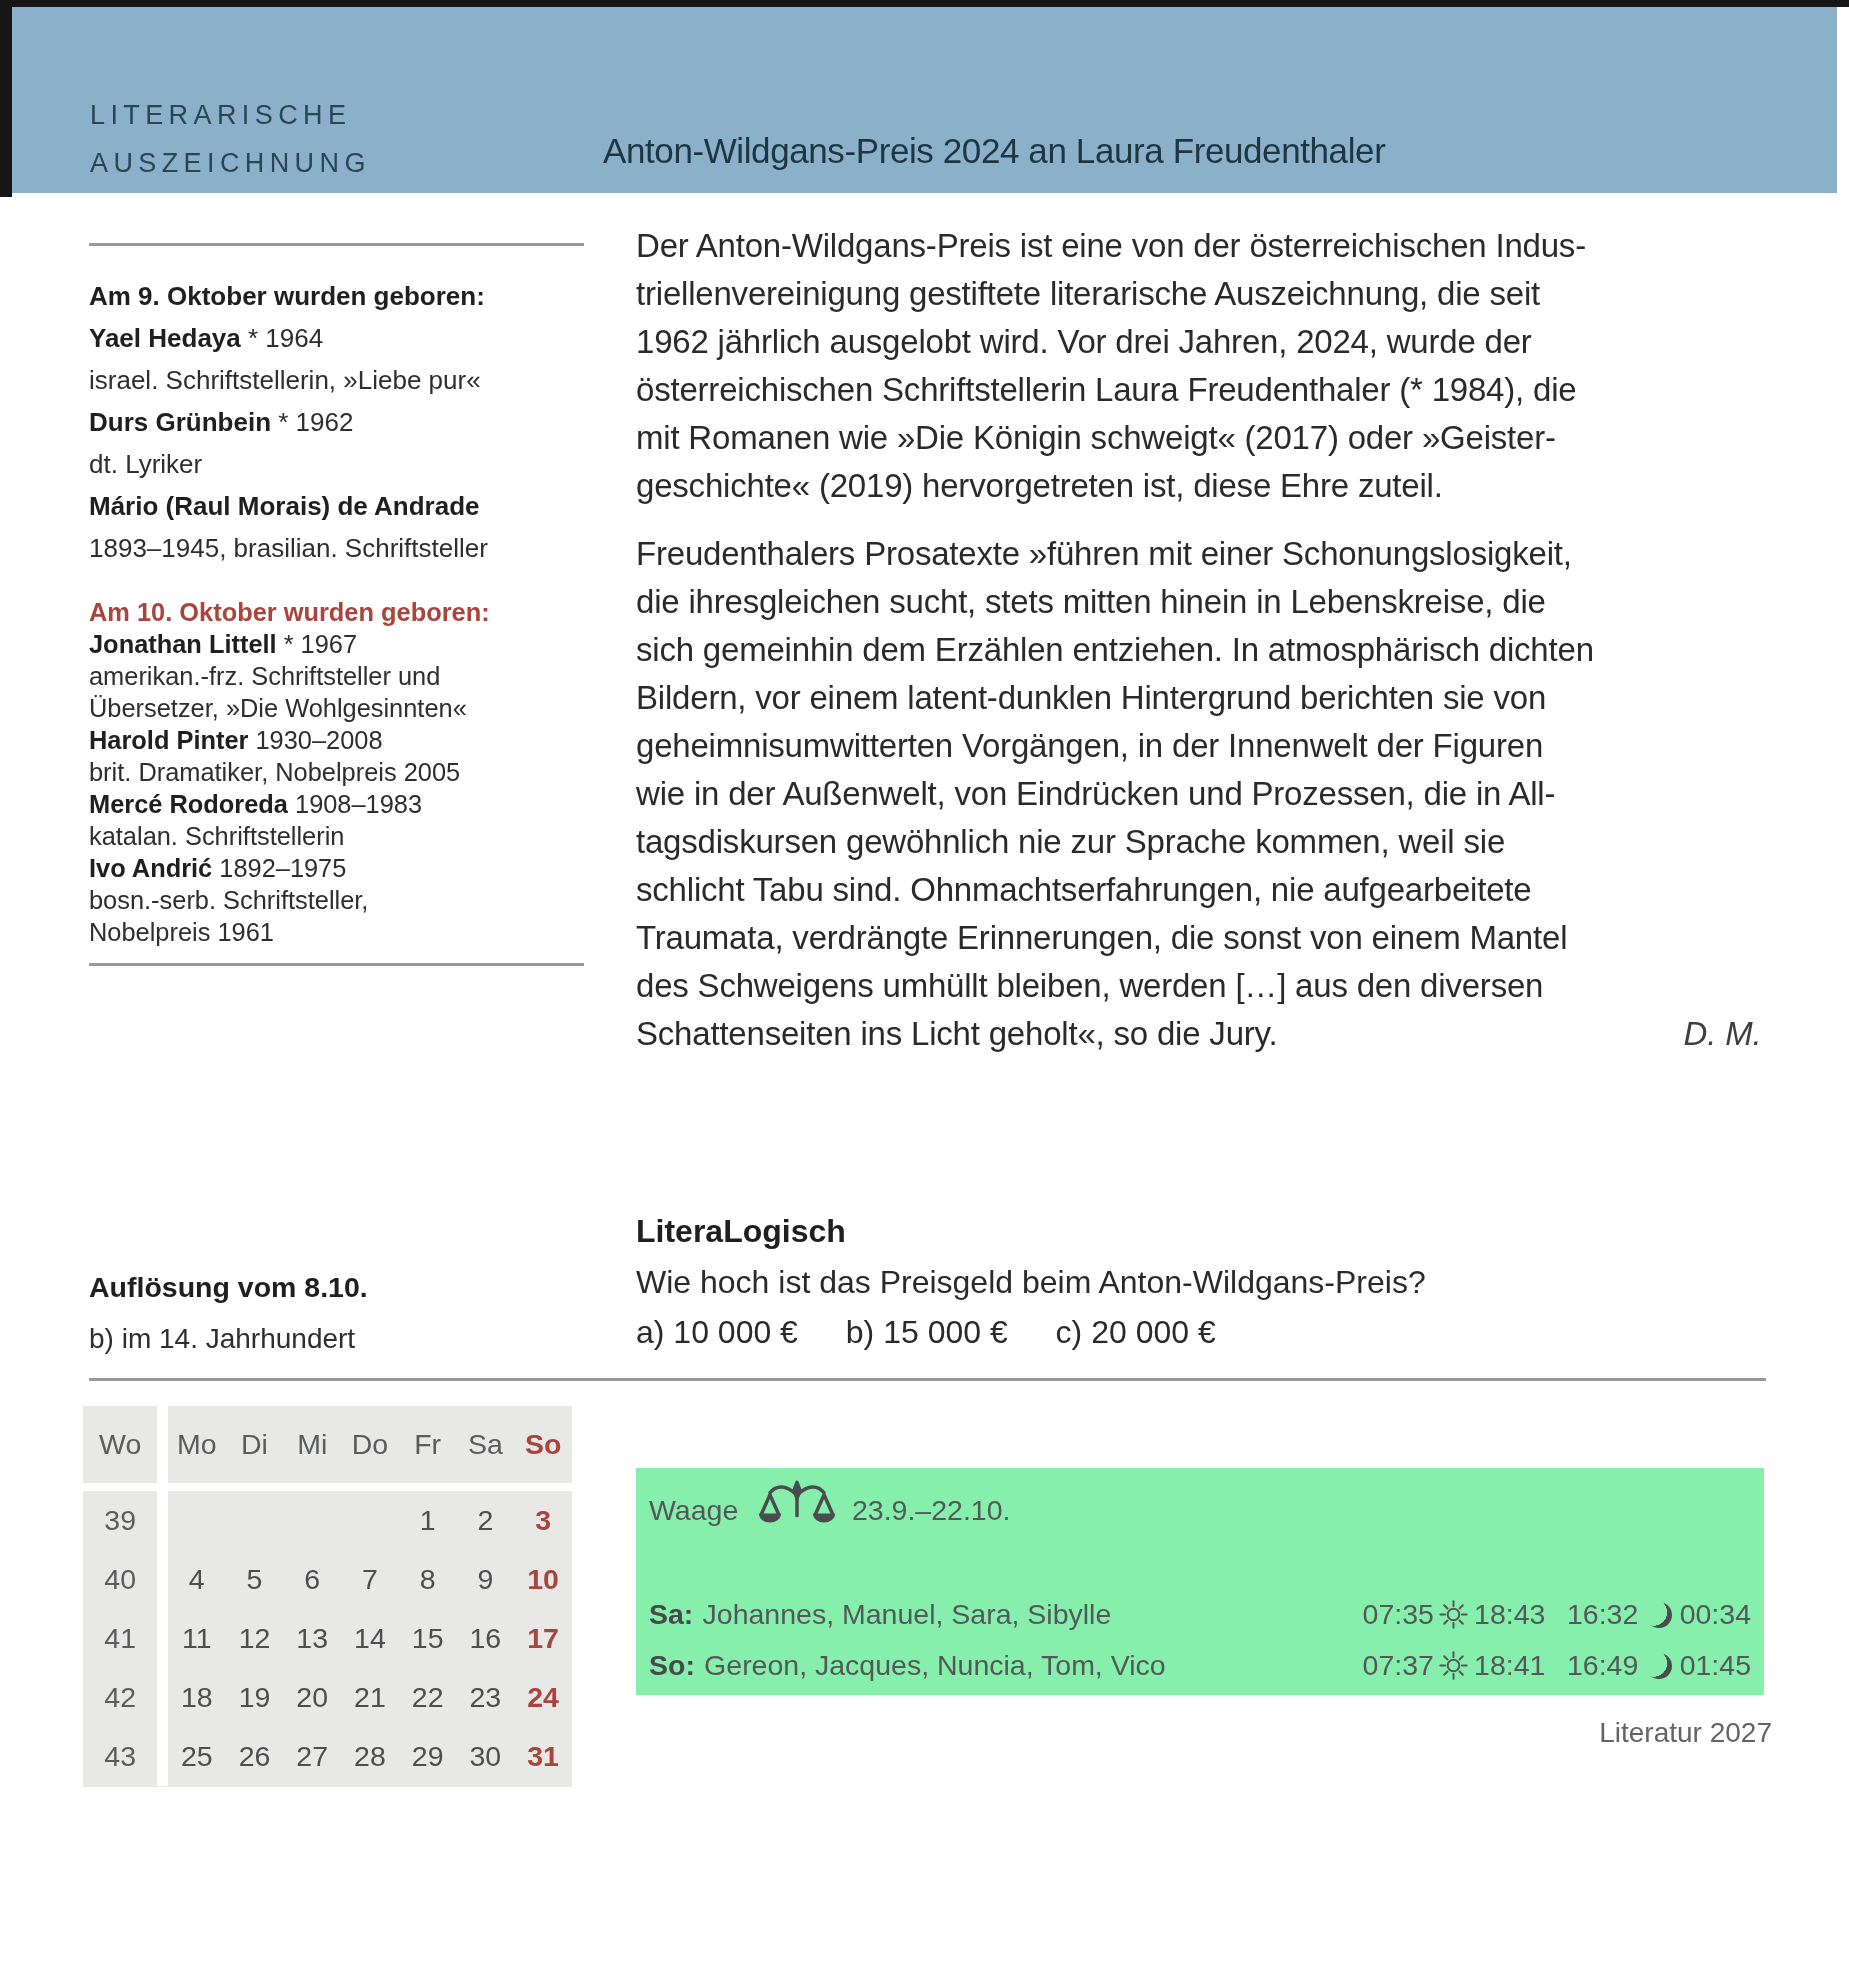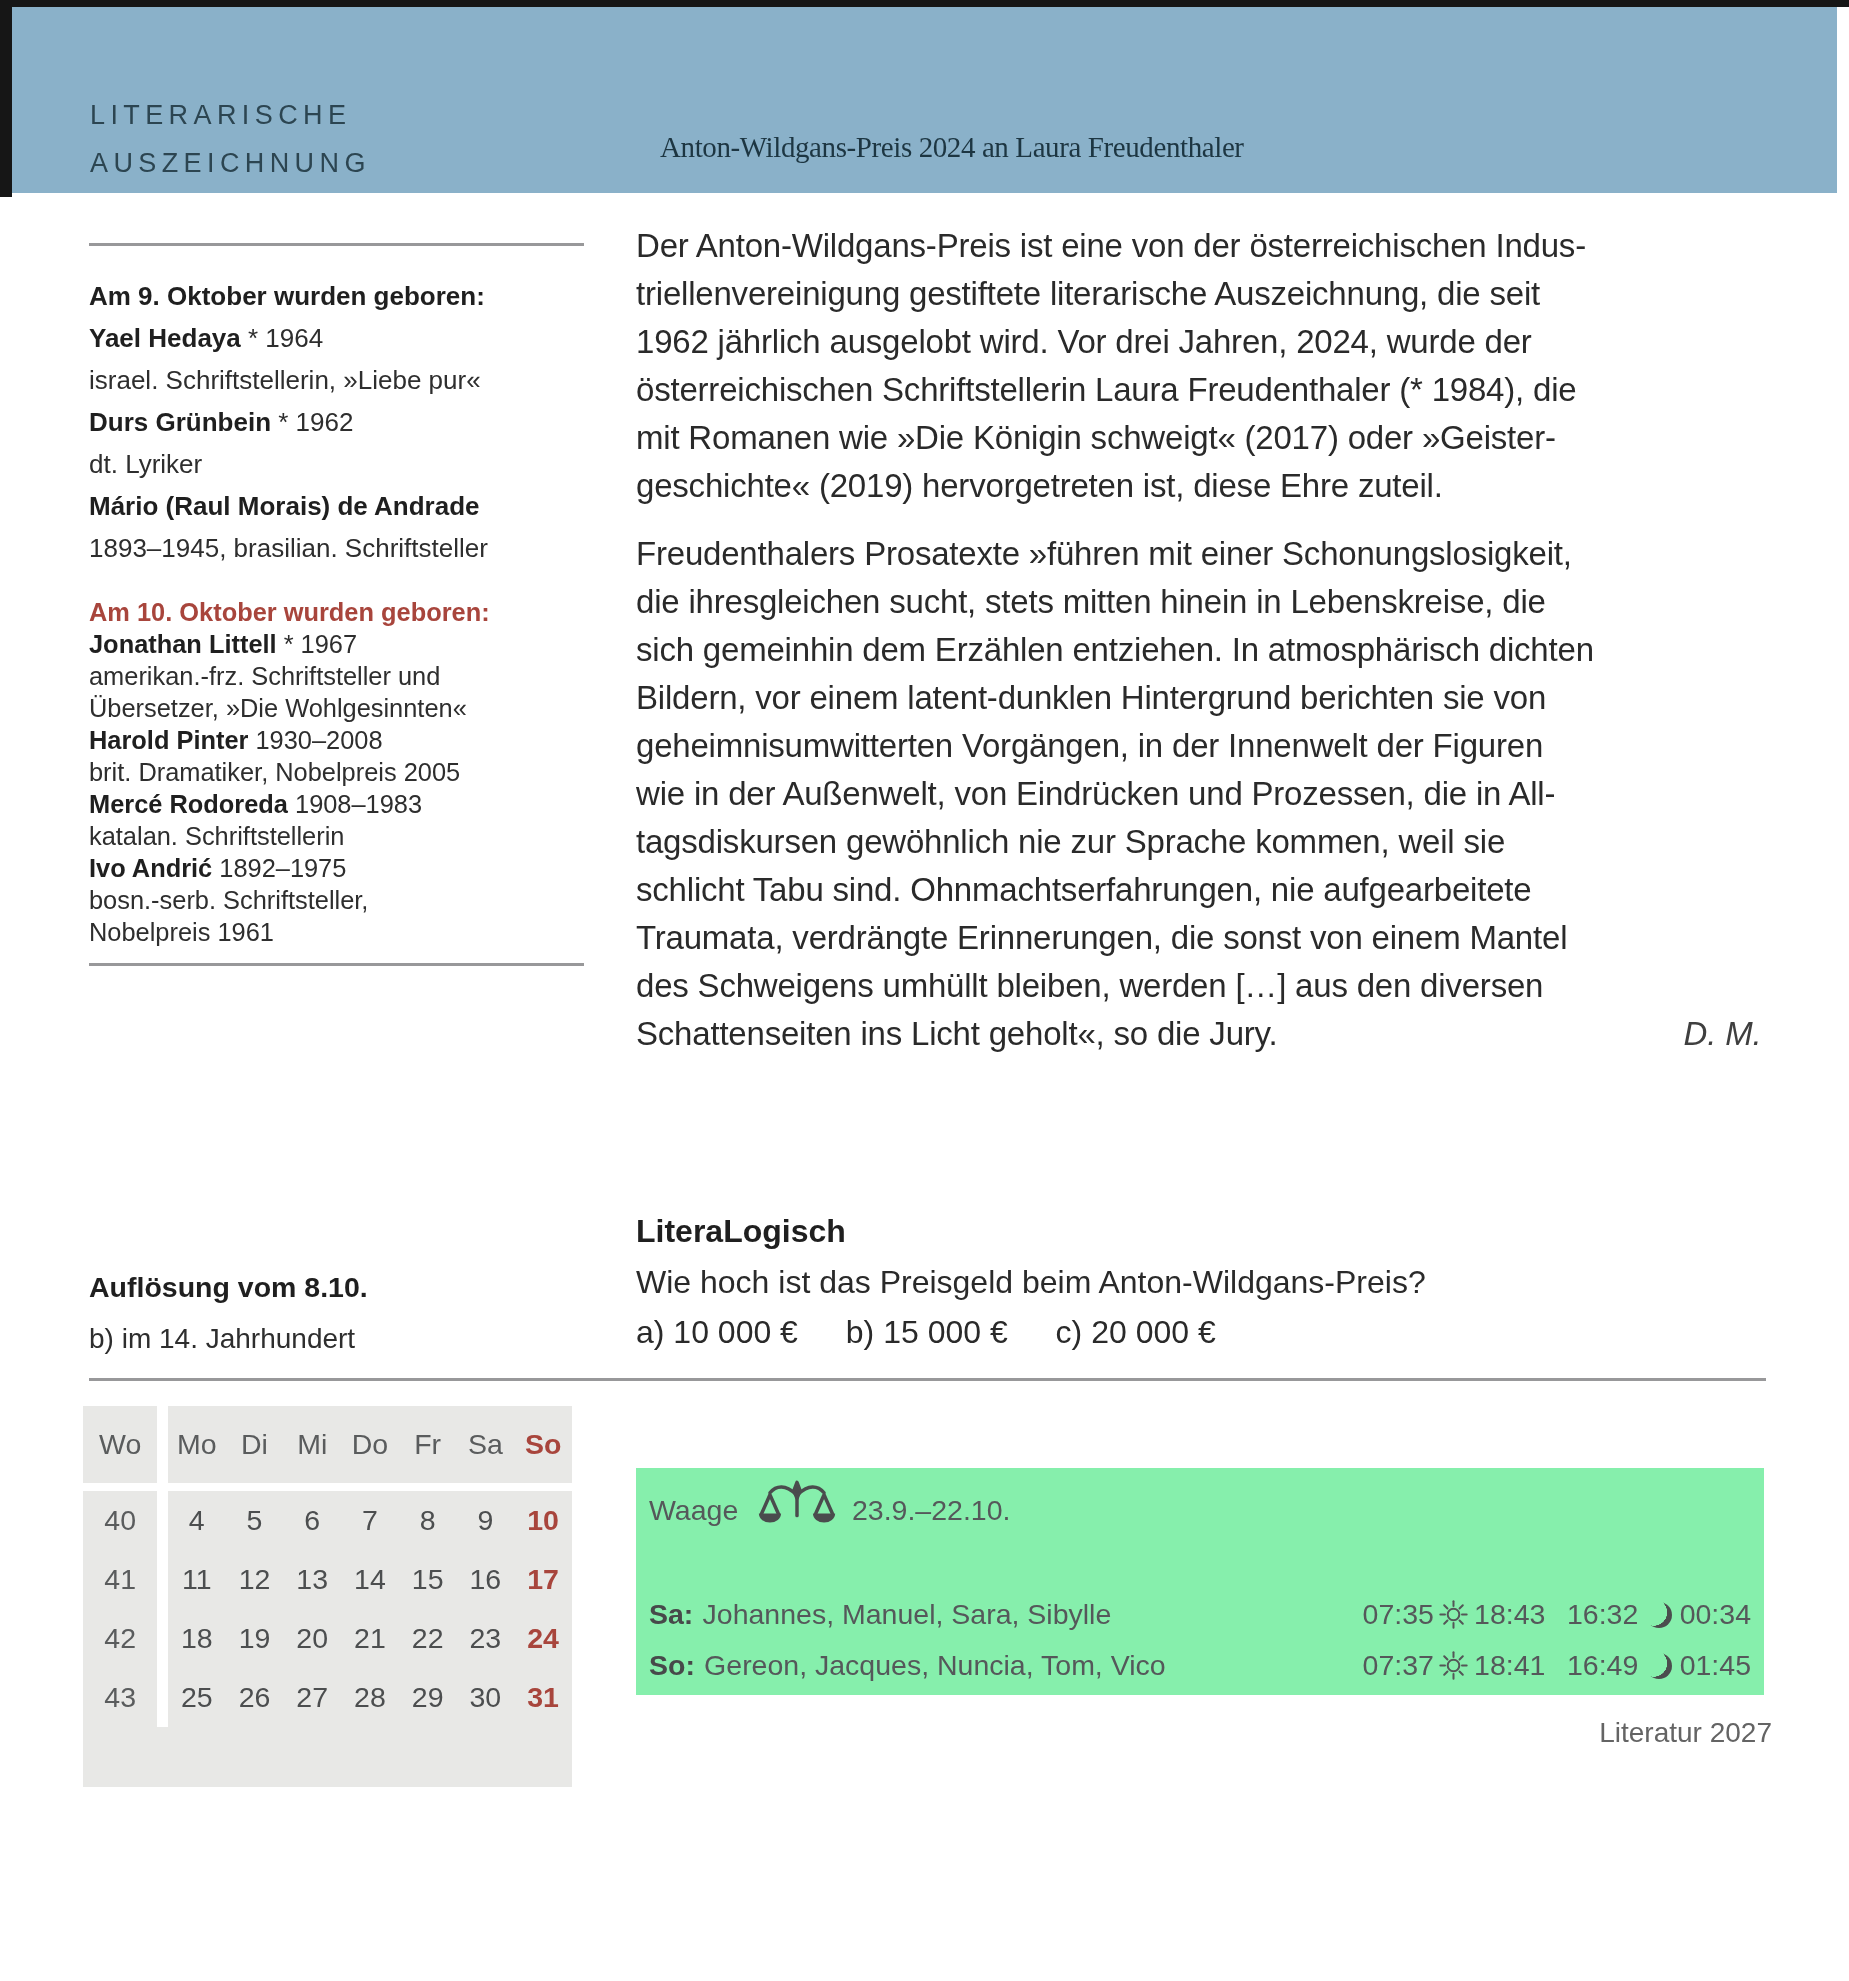--- a/index.html
+++ b/index.html
@@ -8,21 +8,21 @@
     font-family:"Liberation Sans", sans-serif; color:#2c2c2c; overflow:hidden;
   }
   .abs{position:absolute;}
   
   .edge-top{left:0;top:0;width:1849px;height:7px;background:#161616;}
   .edge-left{left:0;top:0;width:12.3px;height:197px;background:#161616;}
   
   .band{left:12.3px;top:7px;width:1825px;height:186px;background:#8ab1c9;}
   .eyebrow{left:90px;color:#2c4551;font-size:27px;letter-spacing:5.4px;line-height:35px;white-space:nowrap;}
   .eyebrow.l1{top:98px;} .eyebrow.l2{top:146px;}
-  .main-title{left:660px;top:131px;font-size:29px;color:#1d3642;letter-spacing:-0.4px;white-space:nowrap;font-family:Liberation Serif, serif;}
+  .main-title{left:603px;top:131px;font-size:35px;color:#1d3642;letter-spacing:-0.4px;white-space:nowrap;}
   
   .rule{background:#98989a;height:3.1px;}
   .rule1{left:89px;top:243px;width:495px;}
   .rule2{left:89px;top:963px;width:495px;}
   .rule3{left:89px;top:1378px;width:1677px;}
   
   .sec{left:89px;width:524px;color:#2e2e2e;}
   .sec1{top:275px;font-size:26px;line-height:42px;}
   .sec2{top:596px;font-size:25.4px;line-height:32px;}
   .sec .head{font-weight:bold;color:#1f1f1f;}
@@ -155,20 +155,31 @@
       <span class="vgap"></span>
       <span class="d">Mo</span>
       <span class="d">Di</span>
       <span class="d">Mi</span>
       <span class="d">Do</span>
       <span class="d">Fr</span>
       <span class="d">Sa</span>
       <span class="d red">So</span>
     </div>
     <div class="cal-hgap"></div>
+    <div class="cal-row r1">
+      <span class="wk">39</span>
+        <span class="vgap"></span>
+      <span class="d"></span>
+        <span class="d"></span>
+        <span class="d"></span>
+        <span class="d"></span>
+        <span class="d">1</span>
+        <span class="d">2</span>
+        <span class="d red">3</span>
+    </div>
     <div class="cal-row r2">
       <span class="wk">40</span>
         <span class="vgap"></span>
       <span class="d">4</span>
         <span class="d">5</span>
         <span class="d">6</span>
         <span class="d">7</span>
         <span class="d">8</span>
         <span class="d">9</span>
         <span class="d red">10</span>

